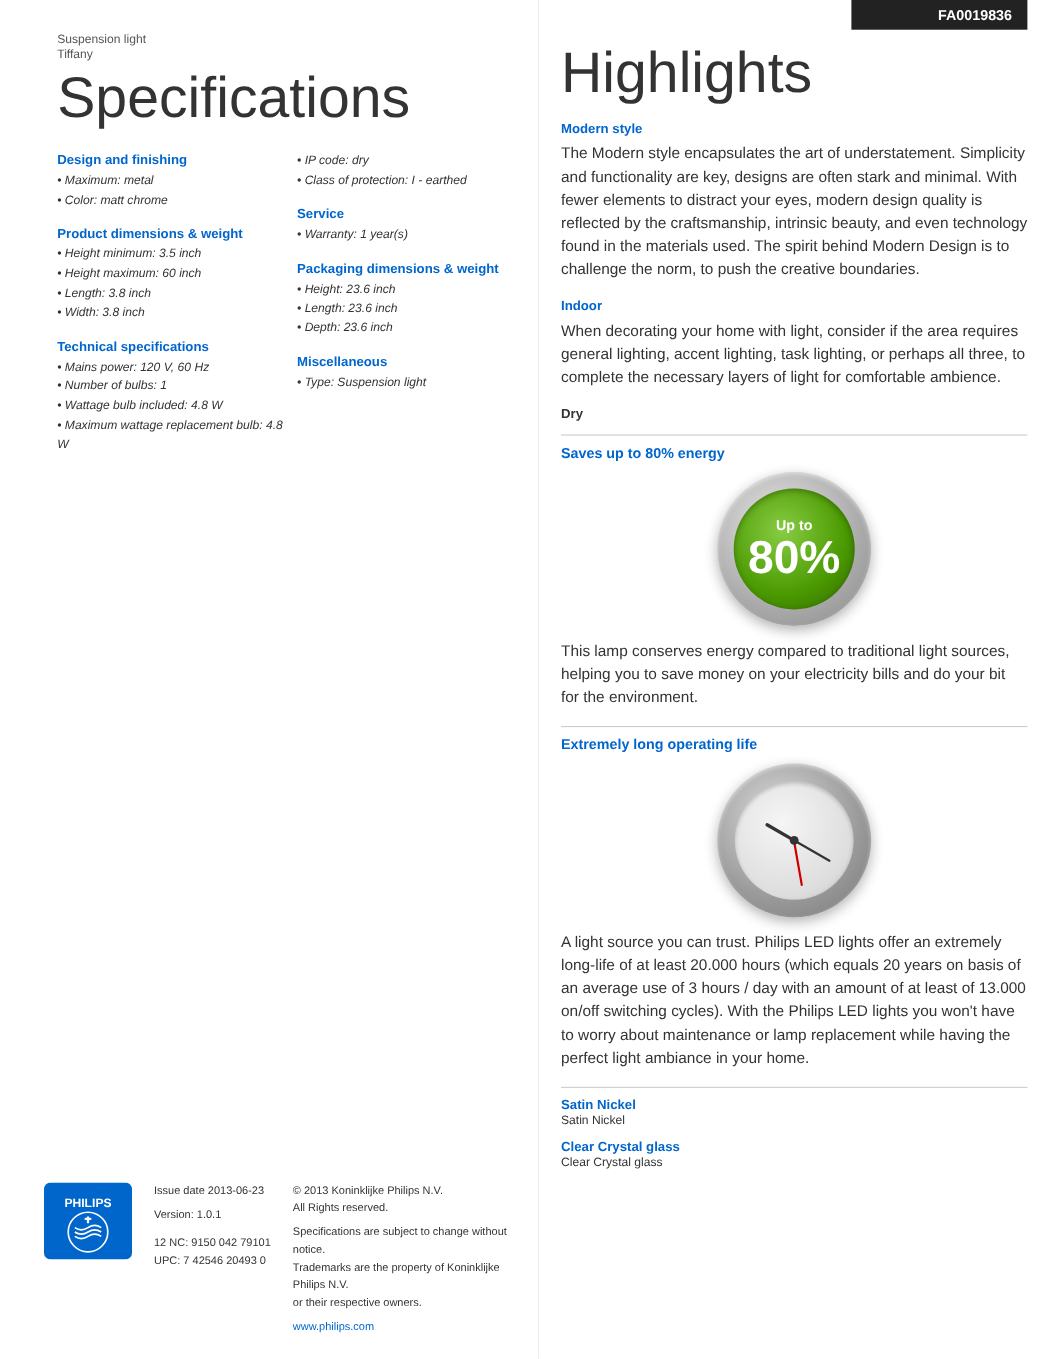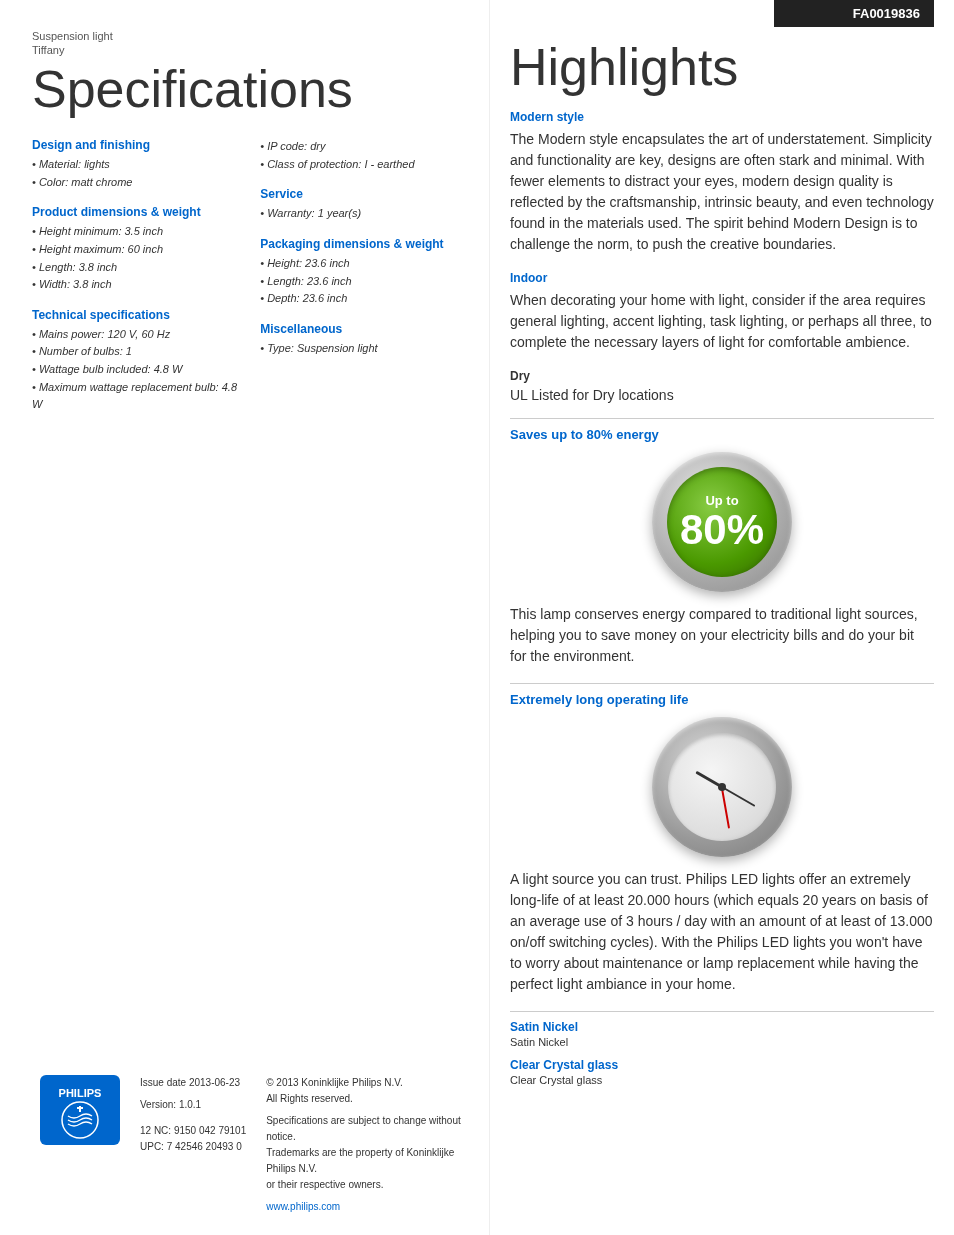--- a/index.html
+++ b/index.html
@@ -12,21 +12,21 @@
       min-height: 1235px;
     }
     .page {
       display: flex;
       width: 954px;
       min-height: 1235px;
     }
     
     .left-col {
       width: 490px;
-      padding: 30px 20px 20px 32px;
+      padding: 30px 20px 20px 52px;
       border-right: 1px solid #eee;
       position: relative;
     }
     .product-type {
       font-size: 11px;
       color: #555;
       margin-bottom: 2px;
     }
     .product-name {
       font-size: 11px;
@@ -290,21 +290,21 @@
     <div class="product-type">Suspension light</div>
     <div class="product-name">Tiffany</div>
     <h1 class="page-title">Specifications</h1>
 
     <div class="specs-two-col">
 
       <div class="specs-col-left">
         <div class="spec-section">
           <div class="spec-section-title">Design and finishing</div>
           <ul class="spec-list">
-            <li>Material: lights</li>
+            <li>Maximum: metal</li>
             <li>Color: matt chrome</li>
           </ul>
         </div>
 
         <div class="spec-section">
           <div class="spec-section-title">Product dimensions &amp; weight</div>
           <ul class="spec-list">
             <li>Height minimum: 3.5 inch</li>
             <li>Height maximum: 60 inch</li>
             <li>Length: 3.8 inch</li>
@@ -408,21 +408,20 @@
       <div class="highlight-text">The Modern style encapsulates the art of understatement. Simplicity and functionality are key, designs are often stark and minimal. With fewer elements to distract your eyes, modern design quality is reflected by the craftsmanship, intrinsic beauty, and even technology found in the materials used. The spirit behind Modern Design is to challenge the norm, to push the creative boundaries.</div>
     </div>
 
     <div class="highlight-section">
       <div class="highlight-section-title">Indoor</div>
       <div class="highlight-text">When decorating your home with light, consider if the area requires general lighting, accent lighting, task lighting, or perhaps all three, to complete the necessary layers of light for comfortable ambience.</div>
     </div>
 
     <div class="dry-section">
       <div class="dry-title">Dry</div>
-      <div class="highlight-text">UL Listed for Dry locations</div>
     </div>
 
     <hr class="section-separator">
 
     <div class="highlight-section">
       <div class="saves-energy-title">Saves up to 80% energy</div>
       <div class="energy-badge-container">
         <div class="energy-badge">
           <div class="energy-badge-inner">
             <span class="energy-up-to">Up to</span>

